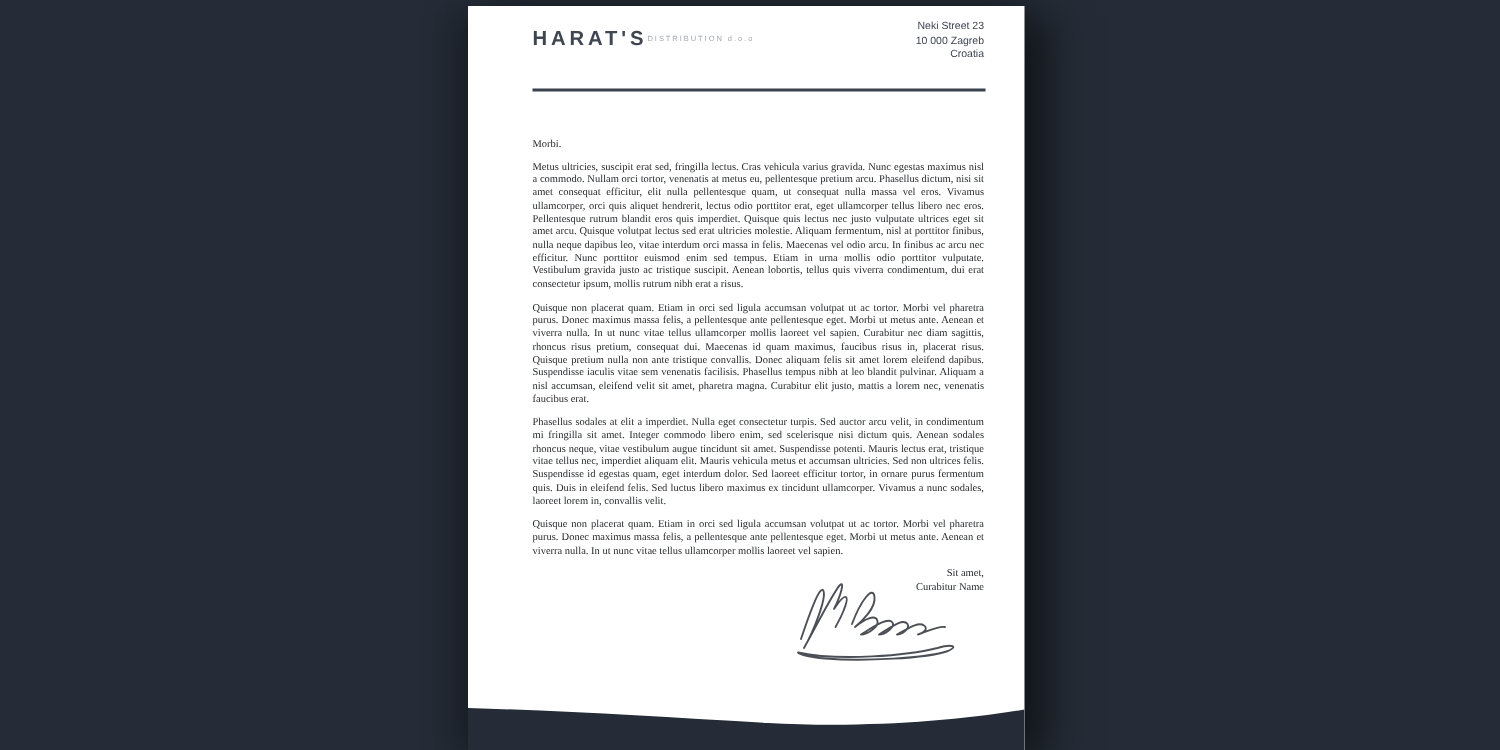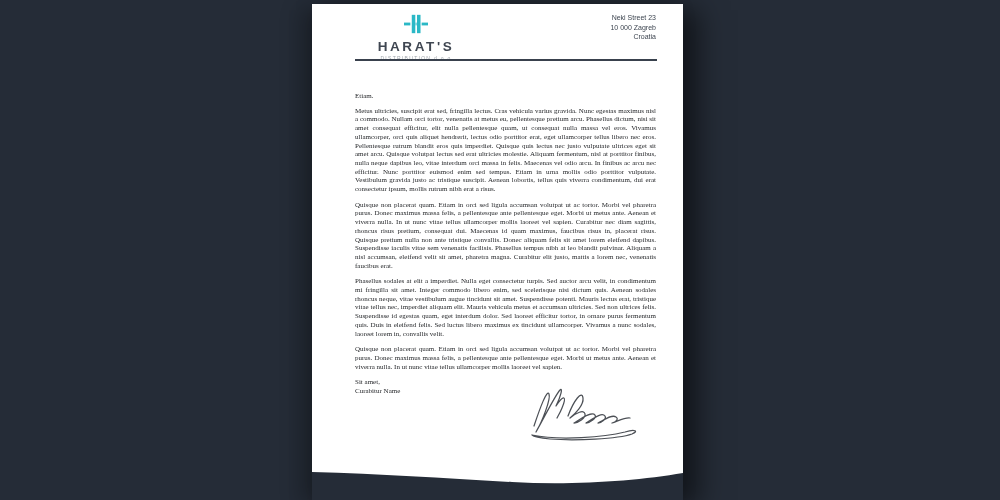--- a/index.html
+++ b/index.html
@@ -13,21 +13,21 @@
     position: absolute;
     left: 312px; top: 4px;
     width: 371px; height: 496px;
     background: #ffffff;
     box-shadow: 16px 6px 26px rgba(0,0,0,0.5), -10px 4px 20px rgba(0,0,0,0.28);
   }
   
   .logo {
     position: absolute; left: 43px; top: 7px;
     width: 86px;
-    display: flex; flex-direction: column; align-items: center; margin-left: 18px;
+    display: flex; flex-direction: row; align-items: center;
   }
   .logo-icon { width: 24px; height: 26px; margin-bottom: 2px; }
   .wordmark {
     font-size: 13.5px; font-weight: 600;
     letter-spacing: 2.6px;
     color: #3f4651;
     white-space: nowrap;
   }
   .logo-sub {
     font-size: 5px; letter-spacing: 1.3px;
@@ -49,21 +49,21 @@
   .letter-body {
     position: absolute; left: 43px; top: 88px;
     width: 301px;
     font-family: "Liberation Serif", serif;
     font-size: 7px; line-height: 8.7px;
     color: #26282b;
     text-align: justify;
   }
   .letter-body p { margin-bottom: 7px; }
   .letter-body .salutation { margin-bottom: 6px; text-align: left; }
-  .closing { line-height: 8.7px; text-align: left; }
+  .closing { line-height: 8.7px; text-align: right; }
   
   .signature {
     position: absolute; left: 208px; top: 374px;
     width: 144px; height: 72px;
   }
   .signature path {
     fill: none; stroke: #33383f; stroke-width: 1.25;
     stroke-linecap: round; stroke-linejoin: round; opacity: 0.88;
   }
   
@@ -93,21 +93,21 @@
 
   <div class="address">
     <div>Neki Street 23</div>
     <div>10 000 Zagreb</div>
     <div>Croatia</div>
   </div>
 
   <div class="header-rule"></div>
 
   <div class="letter-body">
-    <p class="salutation">Etiam.</p>
+    <p class="salutation">Morbi.</p>
     <p>Metus ultricies, suscipit erat sed, fringilla lectus. Cras vehicula varius gravida. Nunc egestas maximus nisl a commodo. Nullam orci tortor, venenatis at metus eu, pellentesque pretium arcu. Phasellus dictum, nisi sit amet consequat efficitur, elit nulla pellentesque quam, ut consequat nulla massa vel eros. Vivamus ullamcorper, orci quis aliquet hendrerit, lectus odio porttitor erat, eget ullamcorper tellus libero nec eros. Pellentesque rutrum blandit eros quis imperdiet. Quisque quis lectus nec justo vulputate ultrices eget sit amet arcu. Quisque volutpat lectus sed erat ultricies molestie. Aliquam fermentum, nisl at porttitor finibus, nulla neque dapibus leo, vitae interdum orci massa in felis. Maecenas vel odio arcu. In finibus ac arcu nec efficitur. Nunc porttitor euismod enim sed tempus. Etiam in urna mollis odio porttitor vulputate. Vestibulum gravida justo ac tristique suscipit. Aenean lobortis, tellus quis viverra condimentum, dui erat consectetur ipsum, mollis rutrum nibh erat a risus.</p>
     <p>Quisque non placerat quam. Etiam in orci sed ligula accumsan volutpat ut ac tortor. Morbi vel pharetra purus. Donec maximus massa felis, a pellentesque ante pellentesque eget. Morbi ut metus ante. Aenean et viverra nulla. In ut nunc vitae tellus ullamcorper mollis laoreet vel sapien. Curabitur nec diam sagittis, rhoncus risus pretium, consequat dui. Maecenas id quam maximus, faucibus risus in, placerat risus. Quisque pretium nulla non ante tristique convallis. Donec aliquam felis sit amet lorem eleifend dapibus. Suspendisse iaculis vitae sem venenatis facilisis. Phasellus tempus nibh at leo blandit pulvinar. Aliquam a nisl accumsan, eleifend velit sit amet, pharetra magna. Curabitur elit justo, mattis a lorem nec, venenatis faucibus erat.</p>
     <p>Phasellus sodales at elit a imperdiet. Nulla eget consectetur turpis. Sed auctor arcu velit, in condimentum mi fringilla sit amet. Integer commodo libero enim, sed scelerisque nisi dictum quis. Aenean sodales rhoncus neque, vitae vestibulum augue tincidunt sit amet. Suspendisse potenti. Mauris lectus erat, tristique vitae tellus nec, imperdiet aliquam elit. Mauris vehicula metus et accumsan ultricies. Sed non ultrices felis. Suspendisse id egestas quam, eget interdum dolor. Sed laoreet efficitur tortor, in ornare purus fermentum quis. Duis in eleifend felis. Sed luctus libero maximus ex tincidunt ullamcorper. Vivamus a nunc sodales, laoreet lorem in, convallis velit.</p>
     <p>Quisque non placerat quam. Etiam in orci sed ligula accumsan volutpat ut ac tortor. Morbi vel pharetra purus. Donec maximus massa felis, a pellentesque ante pellentesque eget. Morbi ut metus ante. Aenean et viverra nulla. In ut nunc vitae tellus ullamcorper mollis laoreet vel sapien.</p>
     <div class="closing">
       <div>Sit amet,</div>
       <div>Curabitur Name</div>
     </div>
   </div>
 

